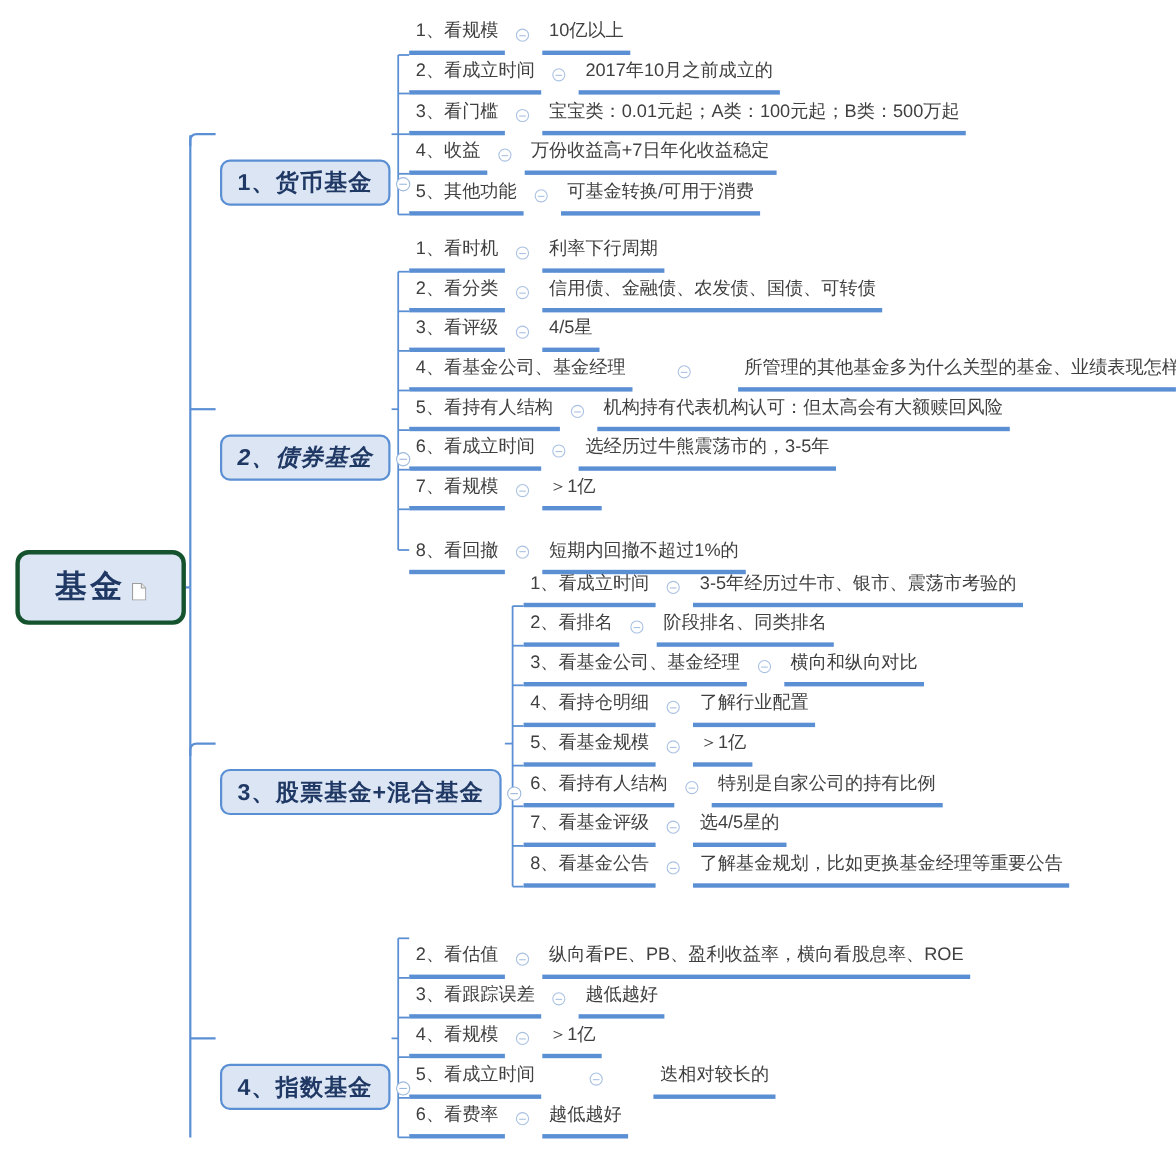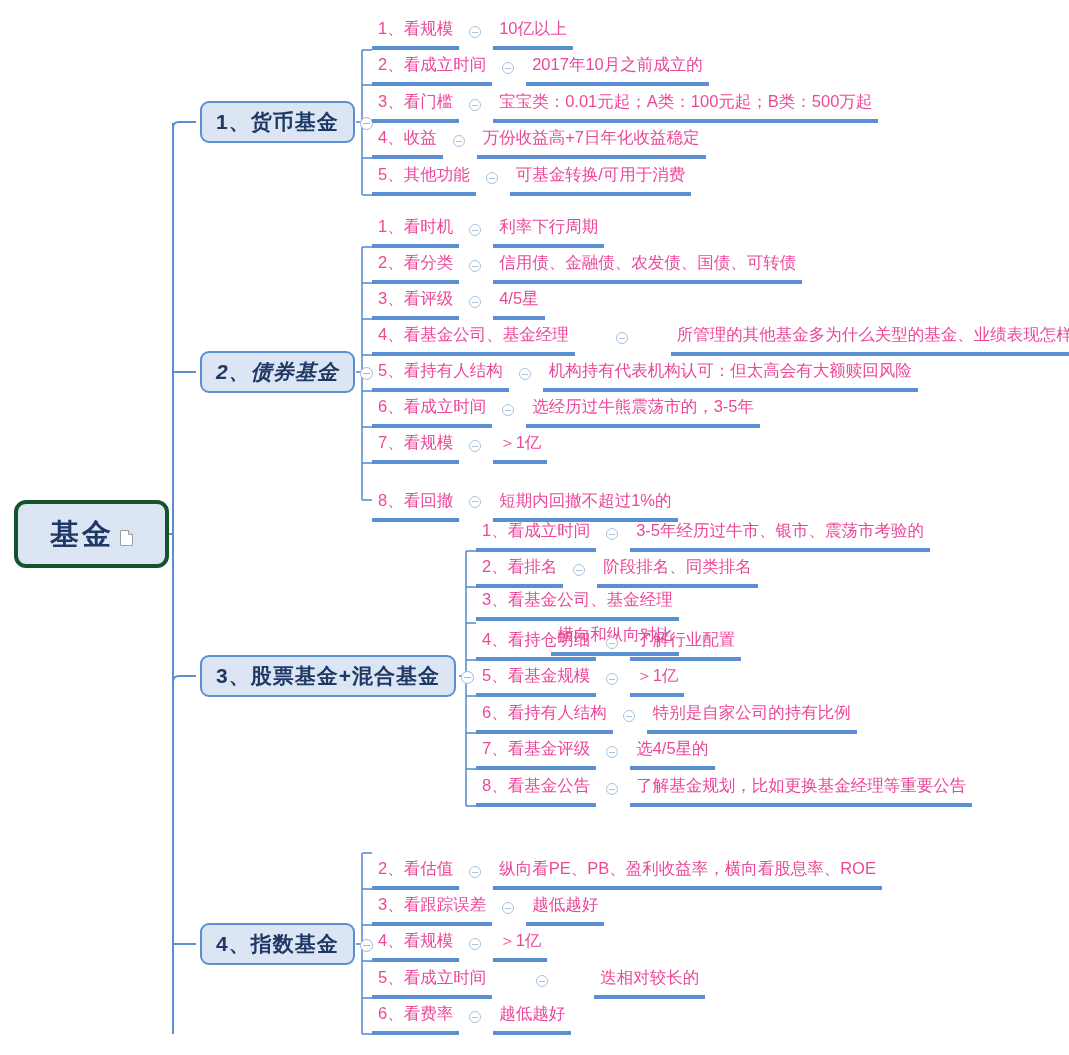--- a/index.html
+++ b/index.html
@@ -43,20 +43,21 @@
   
   .branch-node {
     position: absolute;
     background: #dbe5f4;
     border: 2px solid #5b8fd4;
     border-radius: 9px;
     height: 42px;
     display: flex; align-items: center; justify-content: center;
     padding: 0 14px;
     white-space: nowrap;
+    margin-top: 44px;
   }
   .branch-label {
     font-size: 21px;
     font-weight: bold;
     color: #1f3864;
     letter-spacing: 1px;
   }
   .collapse-dot {
     position: absolute;
     width: 13px; height: 13px;
@@ -78,21 +79,21 @@
     position: absolute;
     height: 38px;
     display: flex;
     align-items: flex-end;
     white-space: nowrap;
   }
   .leaf-key, .leaf-val {
     position: relative;
     display: inline-block;
     font-size: 16.5px;
-    color: #ec4899;
+    color: #404040;
     line-height: 26px;
     padding: 0 6px 5px 6px;
     border-bottom: 4px solid #5b8fd4;
   }
   .leaf-key { margin-right: 0; }
   .leaf-gap {
     display: inline-block;
     width: 34px;
     position: relative;
     height: 31px;
@@ -305,21 +306,21 @@
       </span>
     <span class="leaf-val">3-5年经历过牛市、银市、震荡市考验的</span>
   </div>
   <div class="leaf" style="left:476px; top:550px;">
     <span class="leaf-key">2、看排名</span>
     <span class="leaf-gap">
         <span class="leaf-mid-dot"></span>
       </span>
     <span class="leaf-val">阶段排名、同类排名</span>
   </div>
-  <div class="leaf" style="left:476px; top:586px;flex-direction:column;">
+  <div class="leaf" style="left:476px; top:586px;">
     <span class="leaf-key">3、看基金公司、基金经理</span>
     <span class="leaf-gap">
         <span class="leaf-mid-dot"></span>
       </span>
     <span class="leaf-val">横向和纵向对比</span>
   </div>
   <div class="leaf" style="left:476px; top:623px;">
     <span class="leaf-key">4、看持仓明细</span>
     <span class="leaf-gap">
         <span class="leaf-mid-dot"></span>

